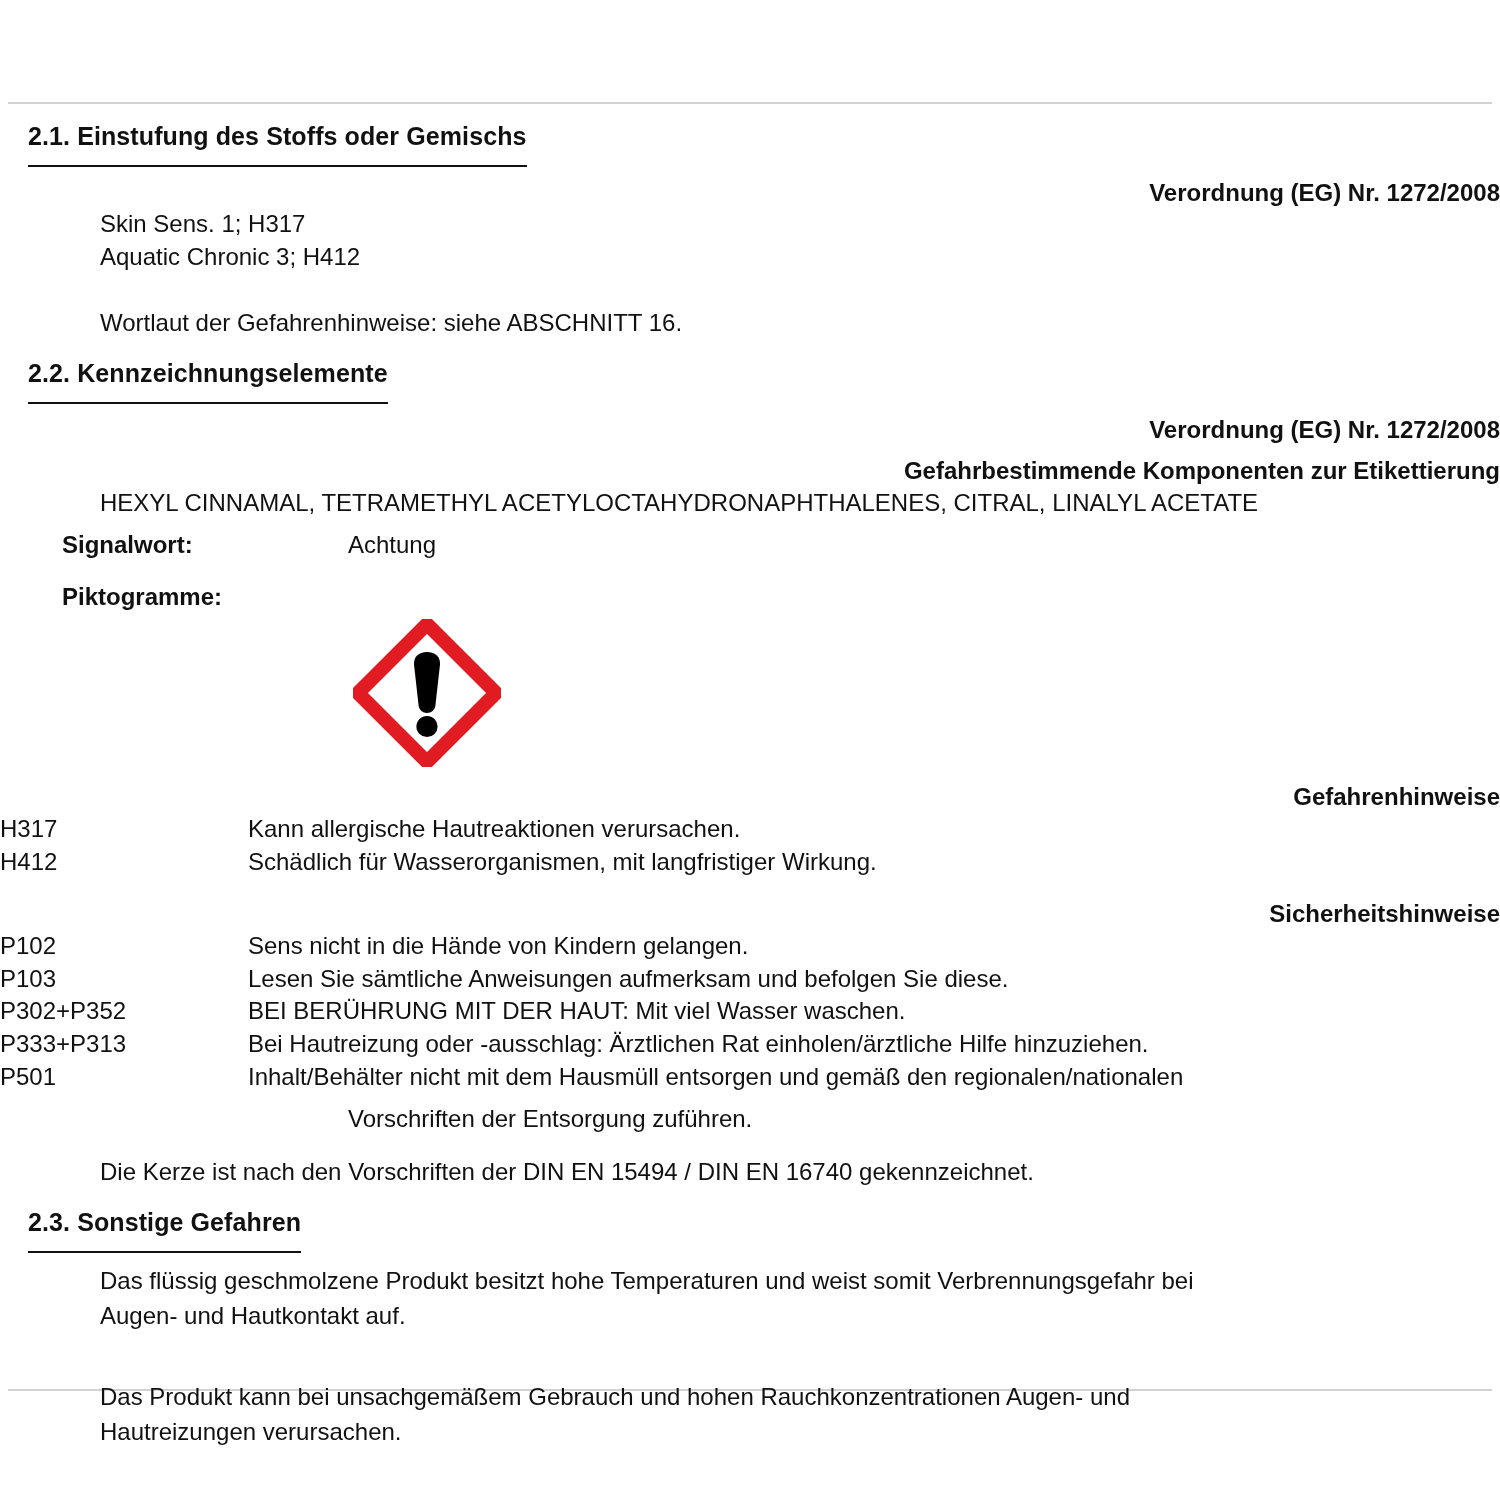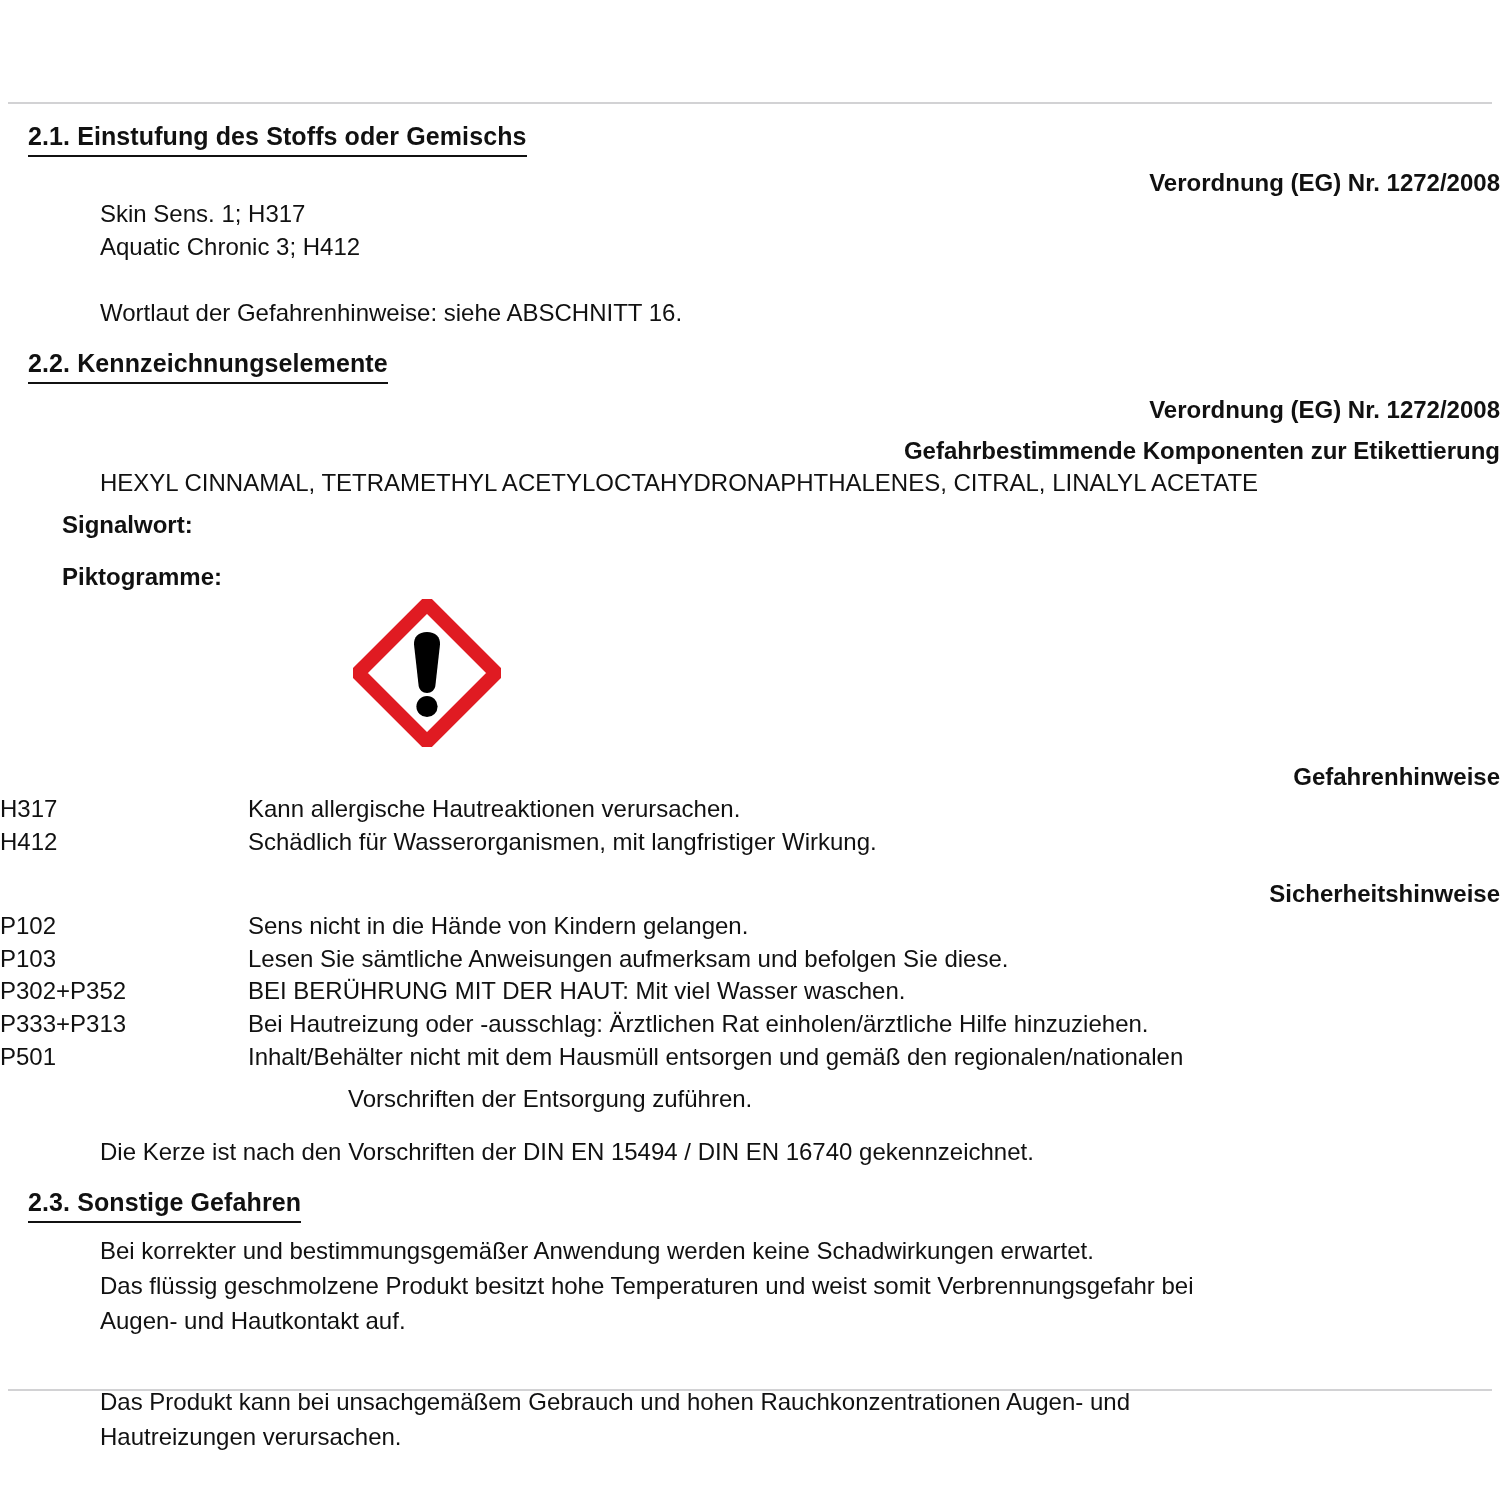--- a/index.html
+++ b/index.html
@@ -45,21 +45,21 @@
   .lvl-1     { margin-left: 48px; }
   .lvl-2     { margin-left: 62px; }
   .lvl-3     { margin-left: 100px; }
 
   .sec-head {
     font-weight: bold;
     font-size: 25px;
     letter-spacing: .1px;
     display: inline-block;
     border-bottom: 2px solid #111111;
-    padding-bottom: 4px;
+    padding-bottom: 14px;
     line-height: 1.15;
   }
   .sec-head-wrap { margin-top: 20px; }
   .sec-head-wrap.first { margin-top: 18px; }
 
   .bold-line {
     font-weight: bold;
     font-size: 24px;
     line-height: 1.32;
     text-align: right;
@@ -159,20 +159,21 @@
 
     <div class="gap-sm"></div>
 
     <div class="bold-line lvl-2">Gefahrbestimmende Komponenten zur Etikettierung</div>
     <div class="body-line lvl-3">HEXYL CINNAMAL, TETRAMETHYL ACETYLOCTAHYDRONAPHTHALENES, CITRAL, LINALYL ACETATE</div>
 
     <div class="gap-sm"></div>
 
     <div class="kv lvl-2">
       <span class="k">Signalwort:</span>
+      <span class="v">Achtung</span>
     </div>
 
     <div class="gap-md"></div>
 
     <div class="kv lvl-2">
       <span class="k">Piktogramme:</span>
     </div>
 
     <div class="picto-area">
       <div class="picto">
@@ -235,21 +236,20 @@
     <div class="gap-md"></div>
 
     <div class="body-line lvl-3">Die Kerze ist nach den Vorschriften der DIN EN 15494 / DIN EN 16740 gekennzeichnet.</div>
 
     <div class="sec-head-wrap lvl-sec">
       <span class="sec-head">2.3. Sonstige Gefahren</span>
     </div>
 
     <div class="gap-sm"></div>
 
-    <div class="para lvl-3">Bei korrekter und bestimmungsgemäßer Anwendung werden keine Schadwirkungen erwartet.</div>
     <div class="para lvl-3">Das flüssig geschmolzene Produkt besitzt hohe Temperaturen und weist somit Verbrennungsgefahr bei</div>
     <div class="para lvl-3">Augen- und Hautkontakt auf.</div>
 
     <div class="gap-xl"></div>
 
     <div class="para lvl-3">Das Produkt kann bei unsachgemäßem Gebrauch und hohen Rauchkonzentrationen Augen- und</div>
     <div class="para lvl-3">Hautreizungen verursachen.</div>
 
     <div class="gap-xl"></div>
 

